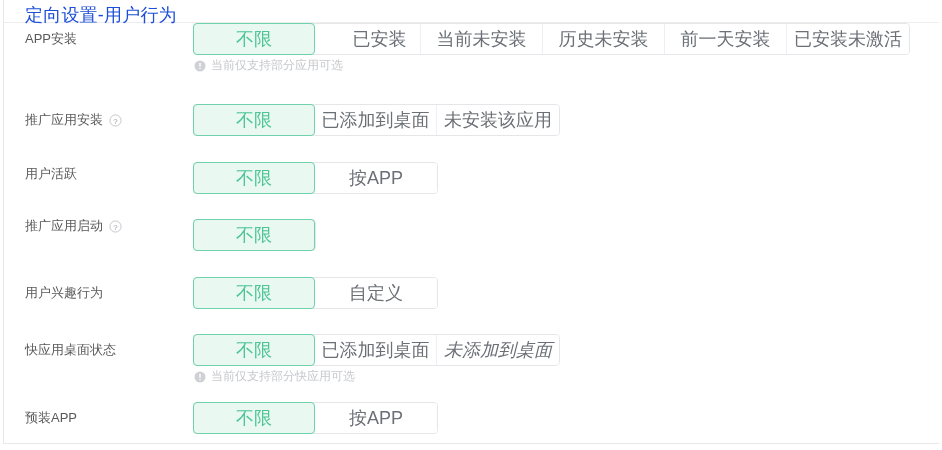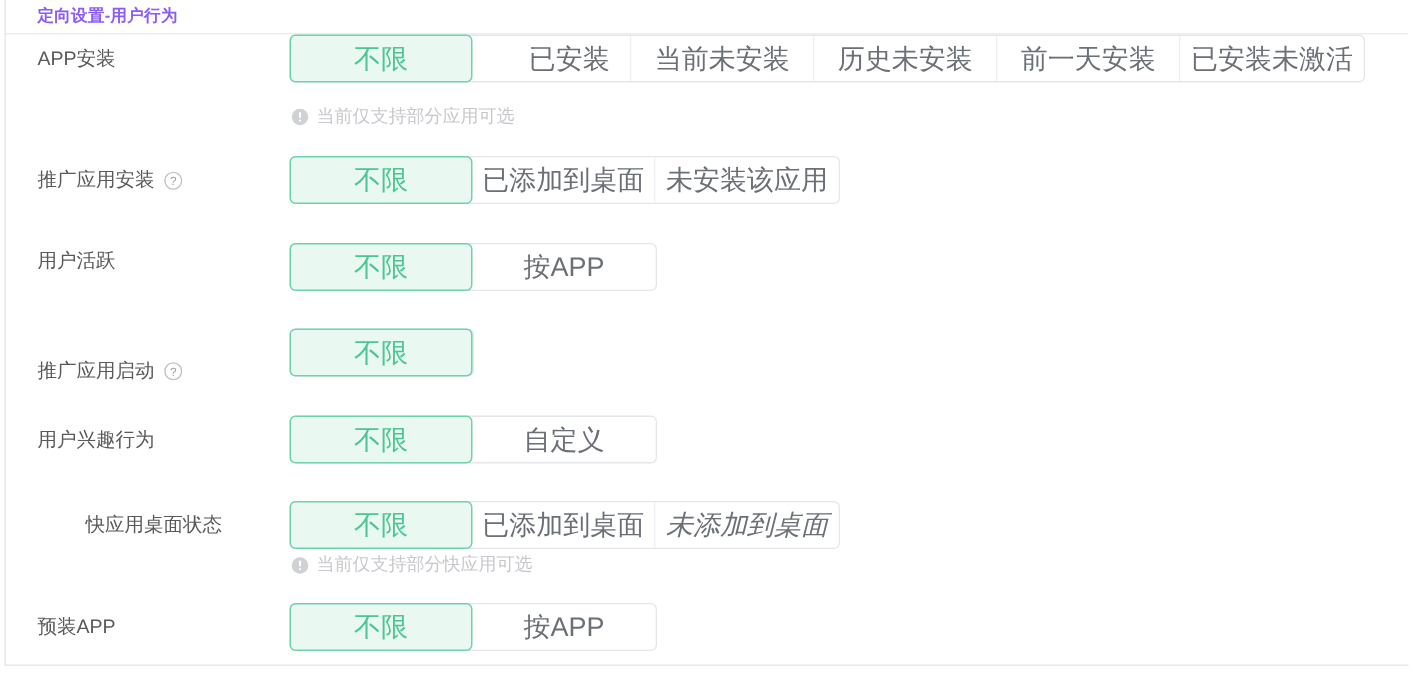--- a/index.html
+++ b/index.html
@@ -33,23 +33,23 @@
     top: 0;
     width: 100%;
     height: 23px;
     border-bottom: 1px solid #ededed;
     box-sizing: border-box;
   }
   .panel-title {
     position: absolute;
     left: 21px;
     top: 3px;
-    font-size: 11px;
-    font-weight: bold;
-    color: #8b5cf6;
+    font-size: 18px;
+    font-weight: normal;
+    color: #1d4ed8;
     letter-spacing: 0.2px;
     white-space: nowrap;
   }
 
   .rows {
     position: absolute;
     left: 0;
     top: 23px;
     width: 100%;
   }
@@ -167,21 +167,21 @@
           <span class="label-text">APP安装</span>
         </div>
         <div class="btn-group" style="top: 0px;">
           <div class="opt selected" style="width: 122px;">不限</div>
           <div class="opt" style="width: 106px; padding-left: 24px;">已安装</div>
           <div class="opt" style="width: 122px;">当前未安装</div>
           <div class="opt" style="width: 122px; text-align: center;">历史未安装</div>
           <div class="opt" style="width: 122px;">前一天安装</div>
           <div class="opt" style="width: 122px;">已安装未激活</div>
         </div>
-        <div class="hint" style="top: 34px; margin-top: 12px;">
+        <div class="hint" style="top: 34px;">
           <span class="hint-icon">
             <svg width="12" height="12" viewBox="0 0 12 12">
               <circle cx="6" cy="6" r="5.5" fill="#cfd1d5"></circle>
               <rect x="5.35" y="2.7" width="1.3" height="4" rx="0.5" fill="#ffffff"></rect>
               <circle cx="6" cy="8.4" r="0.75" fill="#ffffff"></circle>
             </svg>
           </span>
           <span>当前仅支持部分应用可选</span>
         </div>
       </div>
@@ -204,21 +204,21 @@
       <div class="row" style="height: 57px;">
         <div class="row-label" style="top: 20px;">
           <span class="label-text">用户活跃</span>
         </div>
         <div class="btn-group" style="top: 24px;">
           <div class="opt selected" style="width: 122px;">不限</div>
           <div class="opt" style="width: 122px;">按APP</div>
         </div>
       </div>
       <div class="row" style="height: 57px;">
-        <div class="row-label" style="top: 36px;">
+        <div class="row-label" style="top: 15px;">
           <span class="label-text">推广应用启动</span>
           <span class="help-icon">
             <svg width="13" height="13" viewBox="0 0 14 14">
               <circle cx="7" cy="7" r="6" fill="none" stroke="#bfc2c7" stroke-width="1"></circle>
               <text x="7" y="10.3" text-anchor="middle" font-size="8.5" fill="#9a9ea4" font-family="Liberation Sans, sans-serif">?</text>
             </svg>
           </span>
         </div>
         <div class="btn-group" style="top: 24px;">
           <div class="opt selected" style="width: 122px;">不限</div>
@@ -227,21 +227,21 @@
       <div class="row" style="height: 57px;">
         <div class="row-label" style="top: 25px;">
           <span class="label-text">用户兴趣行为</span>
         </div>
         <div class="btn-group" style="top: 25px;">
           <div class="opt selected" style="width: 122px;">不限</div>
           <div class="opt" style="width: 122px;">自定义</div>
         </div>
       </div>
       <div class="row" style="height: 58px;">
-        <div class="row-label" style="top: 25px; margin-left: 32px;">
+        <div class="row-label" style="top: 25px;">
           <span class="label-text">快应用桌面状态</span>
         </div>
         <div class="btn-group" style="top: 25px;">
           <div class="opt selected" style="width: 122px;">不限</div>
           <div class="opt" style="width: 122px;">已添加到桌面</div>
           <div class="opt" style="width: 122px; font-style: italic;">未添加到桌面</div>
         </div>
         <div class="hint" style="top: 59px;">
           <span class="hint-icon">
             <svg width="12" height="12" viewBox="0 0 12 12">

